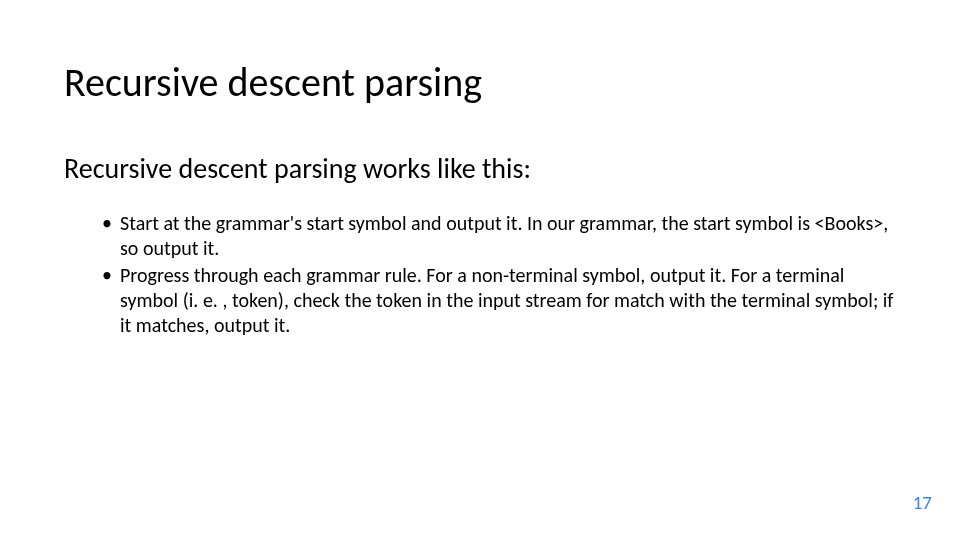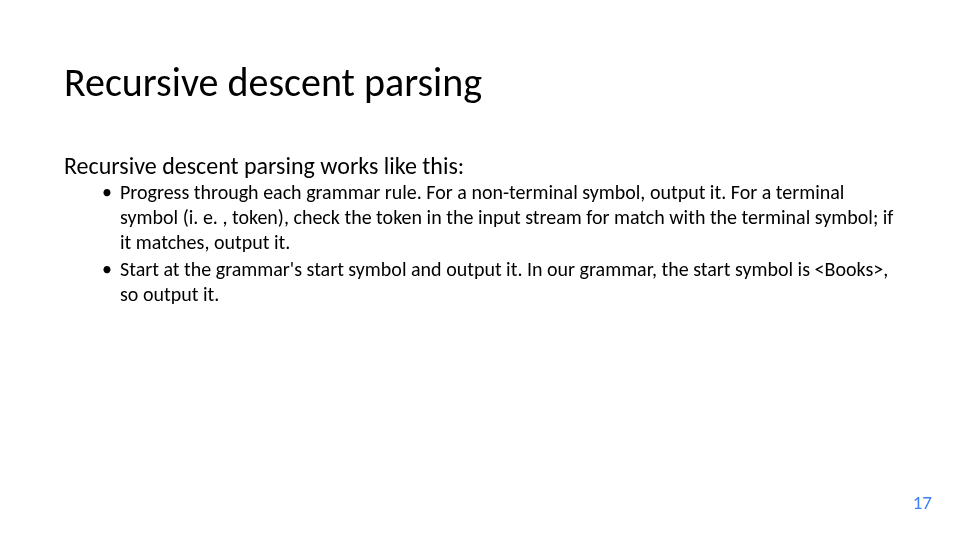--- a/index.html
+++ b/index.html
@@ -10,23 +10,23 @@
     height: 532px;
     padding: 58px 64px 40px 64px;
   }
   .title {
     font-size: 40px;
     font-weight: 400;
     letter-spacing: 0px;
     margin-bottom: 44px;
   }
   .intro {
-    font-size: 24px;
+    font-size: 28px;
     font-weight: 400;
-    margin-bottom: 0;
+    margin-bottom: 25px;
   }
   ul.bullets {
     list-style: none;
     padding-left: 56px;
   }
   ul.bullets li {
     position: relative;
     font-size: 20px;
     line-height: 1.25;
     margin-bottom: 2px;
@@ -47,17 +47,17 @@
     color: #3b82f6;
   }
 </style>
 </head>
 <body>
 
 <div class="slide">
   <h1 class="title">Recursive descent parsing</h1>
   <p class="intro">Recursive descent parsing works like this:</p>
   <ul class="bullets">
+    <li>Start at the grammar's start symbol and output it. In our grammar, the start symbol is &lt;Books&gt;, so output it.</li>
     <li>Progress through each grammar rule. For a non-terminal symbol, output it. For a terminal symbol (i. e. , token), check the token in the input stream for match with the terminal symbol; if it matches, output it.</li>
-    <li>Start at the grammar's start symbol and output it. In our grammar, the start symbol is &lt;Books&gt;, so output it.</li>
   </ul>
   <div class="pagenum">17</div>
 </div>
 
 </body></html>

